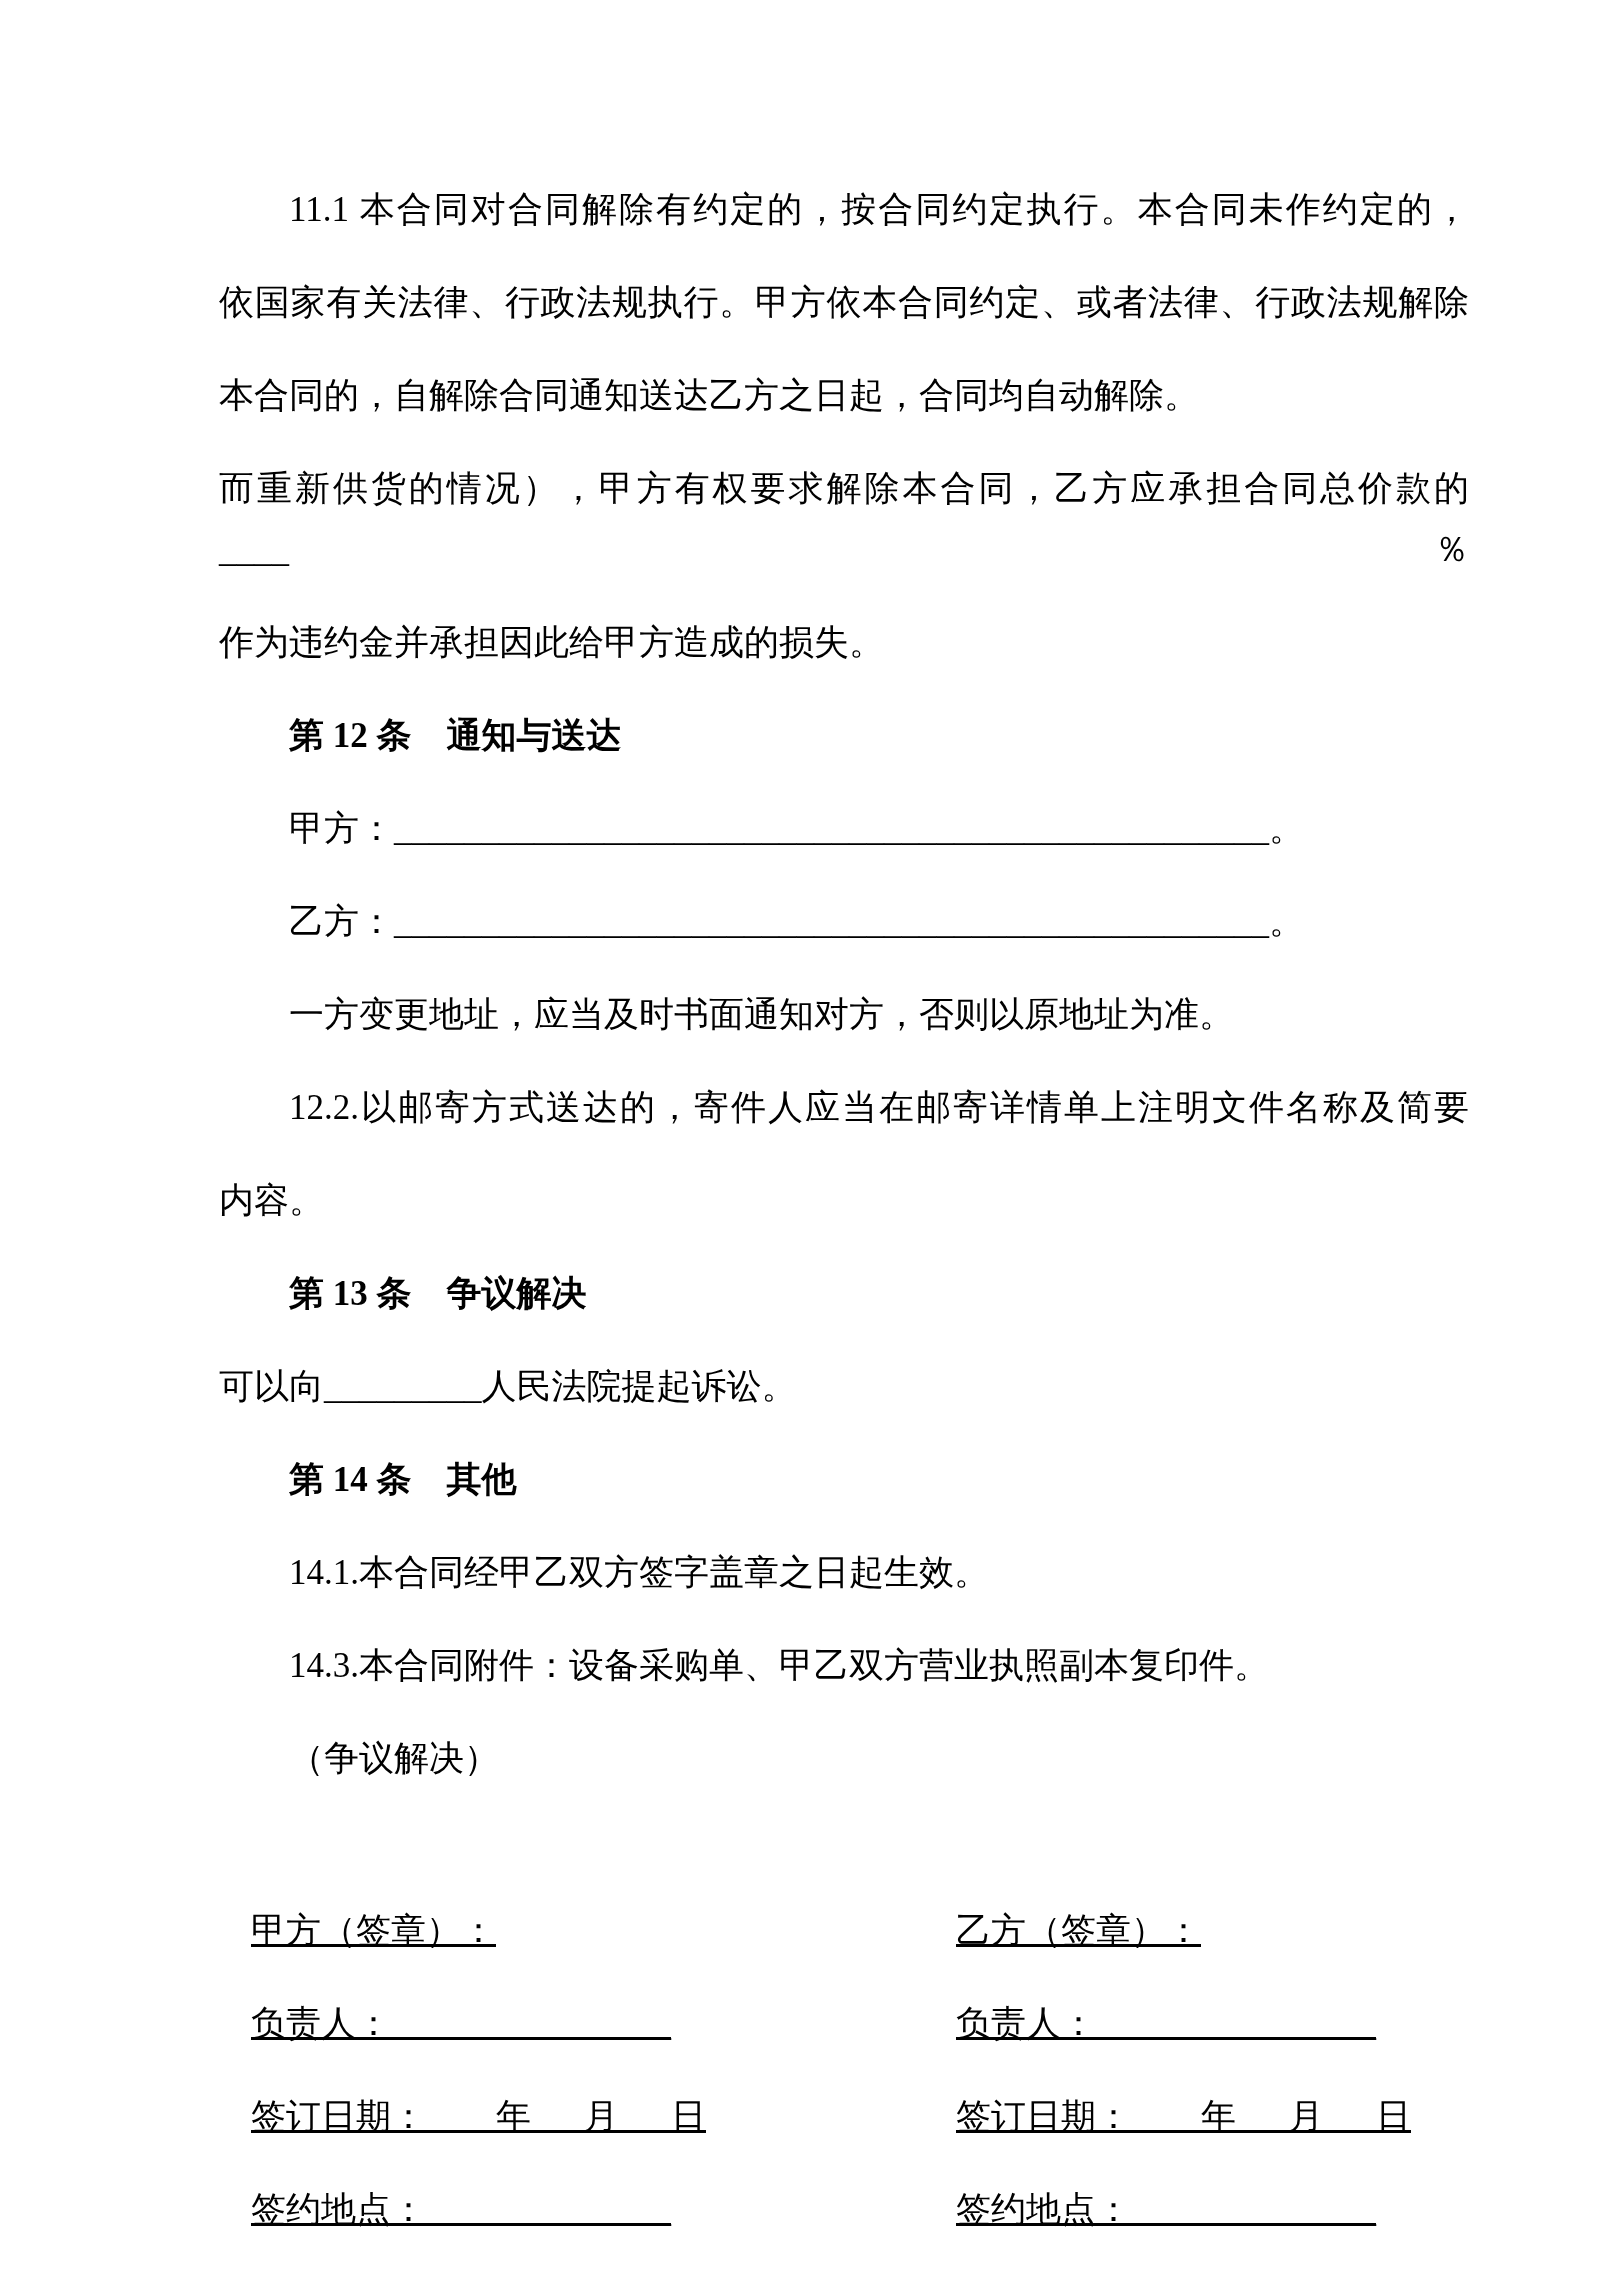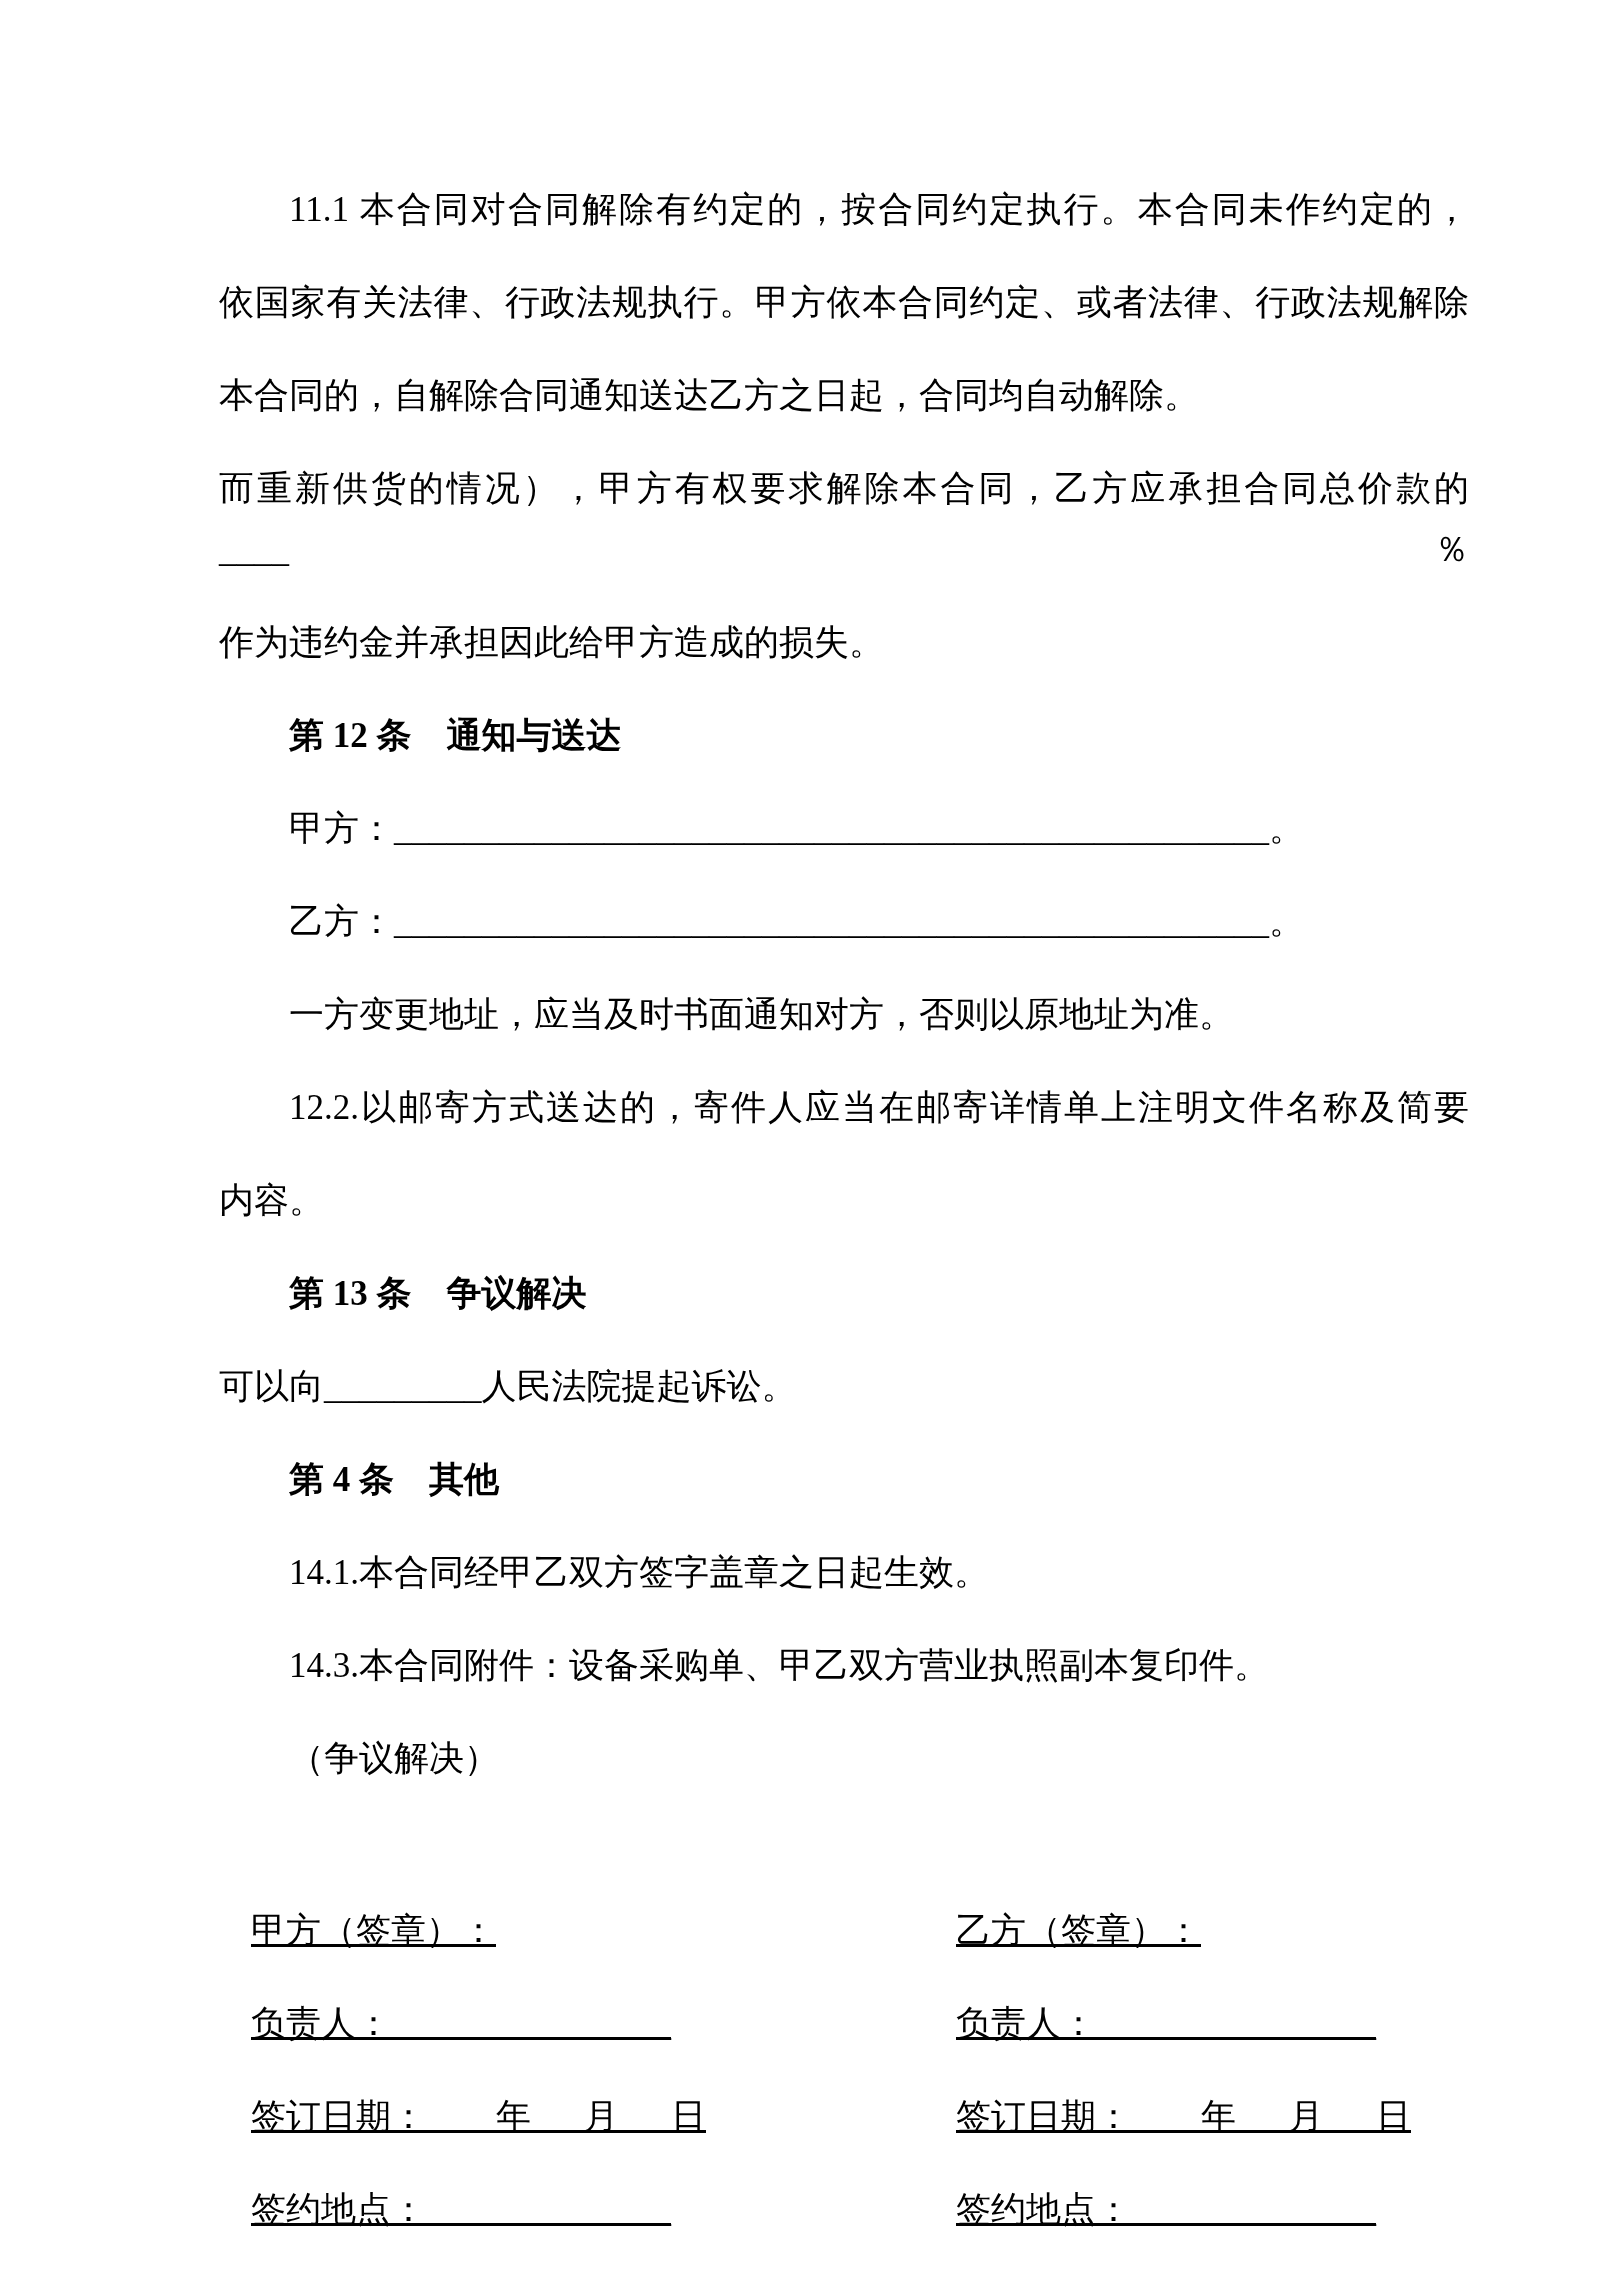--- a/index.html
+++ b/index.html
@@ -60,21 +60,21 @@
     <p class="line indent heading">第 12 条　通知与送达</p>
     <p class="line indent">甲方：__________________________________________________。</p>
     <p class="line indent">乙方：__________________________________________________。</p>
     <p class="line indent">一方变更地址，应当及时书面通知对方，否则以原地址为准。</p>
     <p class="line indent stretch">12.2.以邮寄方式送达的，寄件人应当在邮寄详情单上注明文件名称及简要</p>
     <p class="line">内容。</p>
 
     <p class="line indent heading">第 13 条　争议解决</p>
     <p class="line">可以向_________人民法院提起诉讼。</p>
 
-    <p class="line indent heading">第 4 条　其他</p>
+    <p class="line indent heading">第 14 条　其他</p>
     <p class="line indent">14.1.本合同经甲乙双方签字盖章之日起生效。</p>
     <p class="line indent">14.3.本合同附件：设备采购单、甲乙双方营业执照副本复印件。</p>
     <p class="line indent">（争议解决）</p>
 
     <div class="sig">
       <div class="sig-col">
         <p class="line">甲方（签章）：</p>
         <p class="line">负责人：________________</p>
         <p class="line">签订日期：____年___月___日</p>
         <p class="line">签约地点：______________</p>

